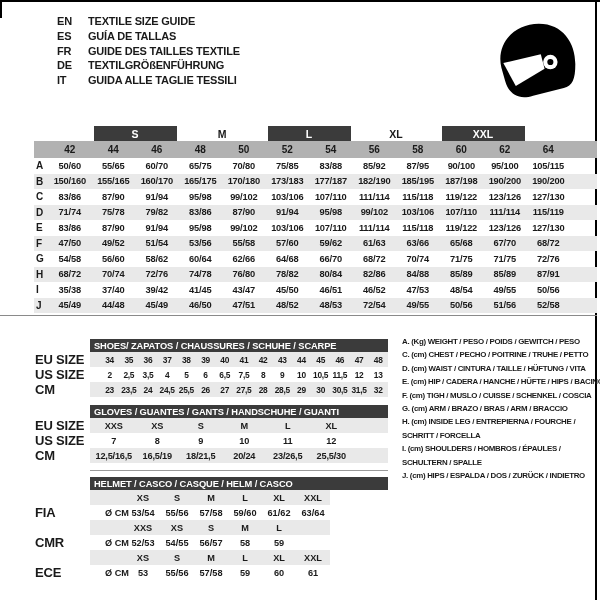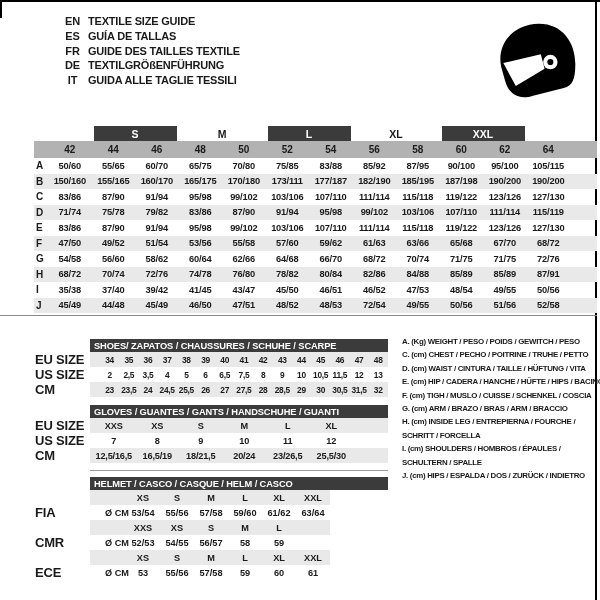--- a/index.html
+++ b/index.html
@@ -8,21 +8,21 @@
         color:var(--ink,#1a1a1a);font-family:"Liberation Sans",sans-serif;}
 
   
   .border-top{position:absolute;top:0;left:0;width:600px;height:2px;background:#000;}
   .border-left-top{position:absolute;top:0;left:0;width:2px;height:18px;background:#000;}
   .border-right{position:absolute;top:0;left:595px;width:2px;height:600px;background:#000;}
 
   
   .langs{position:absolute;left:57px;top:14px;}
   .lang-row{display:flex;line-height:14.8px;font-size:11px;font-weight:700;letter-spacing:-0.2px;}
-  .lang-code{width:31px;text-align:center;}
+  .lang-code{width:31px;}
 
   
   .helmet-icon{position:absolute;left:487px;top:14px;width:96px;height:98px;}
 
   
   .main-table{position:absolute;left:34px;top:126px;width:563px;}
   .mrow{display:grid;grid-template-columns:14px repeat(12,43.5px) 1fr;align-items:stretch;}
   .grouprow{height:15px;}
   .grp{display:flex;align-items:center;justify-content:center;font-size:10.5px;font-weight:700;margin:0 2px;}
   .grp.filled{background:var(--dark);color:#fff;}
@@ -141,21 +141,21 @@
         <div class="val">95/100</div>
         <div class="val">105/115</div>
       </div>
       <div class="mrow datarow stripe">
         <div class="rl">B</div>
         <div class="val">150/160</div>
         <div class="val">155/165</div>
         <div class="val">160/170</div>
         <div class="val">165/175</div>
         <div class="val">170/180</div>
-        <div class="val">173/111</div>
+        <div class="val">173/183</div>
         <div class="val">177/187</div>
         <div class="val">182/190</div>
         <div class="val">185/195</div>
         <div class="val">187/198</div>
         <div class="val">190/200</div>
         <div class="val">190/200</div>
       </div>
       <div class="mrow datarow">
         <div class="rl">C</div>
         <div class="val">83/86</div>

